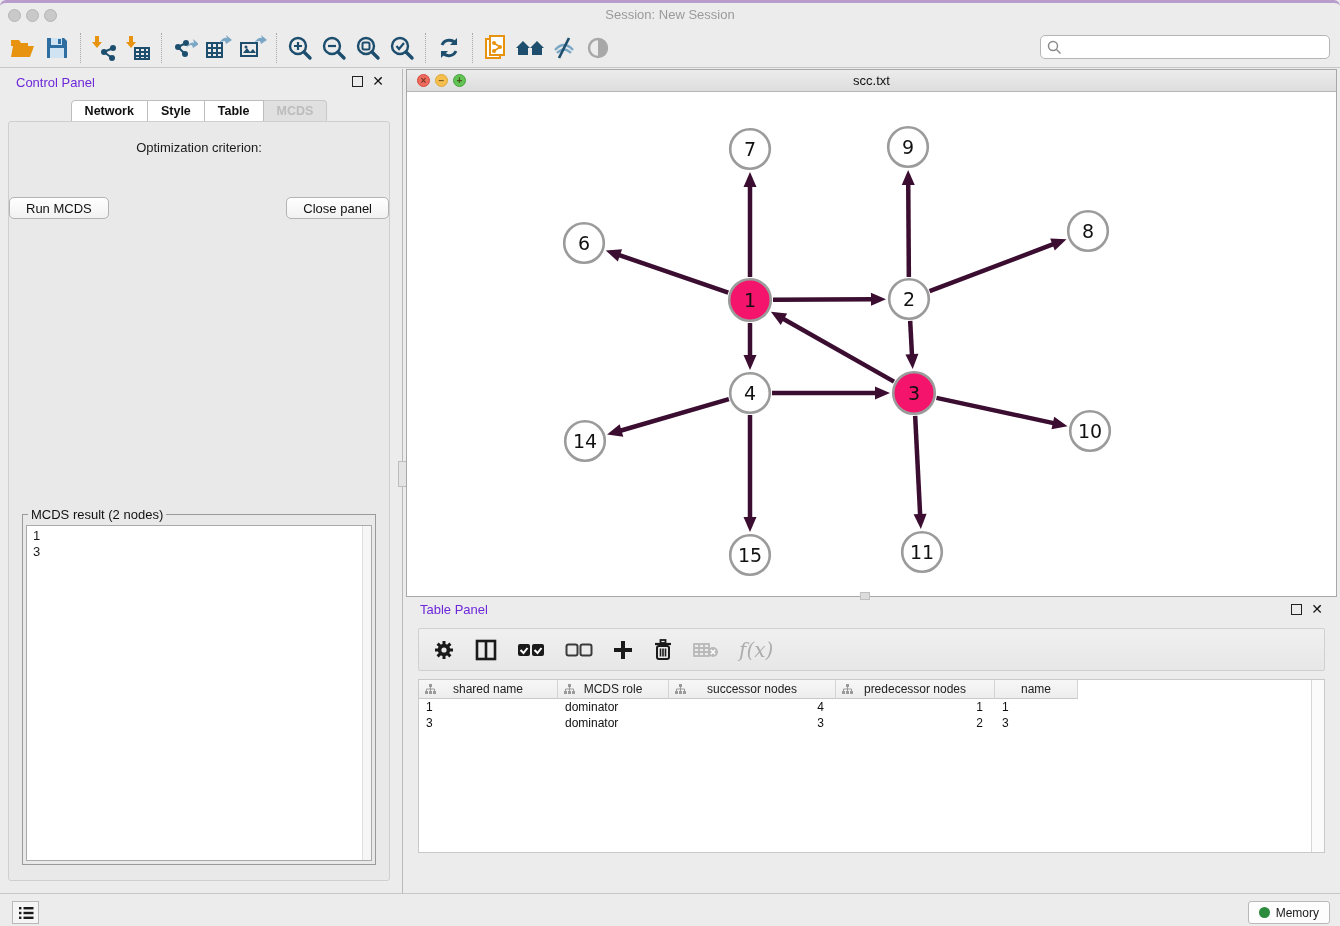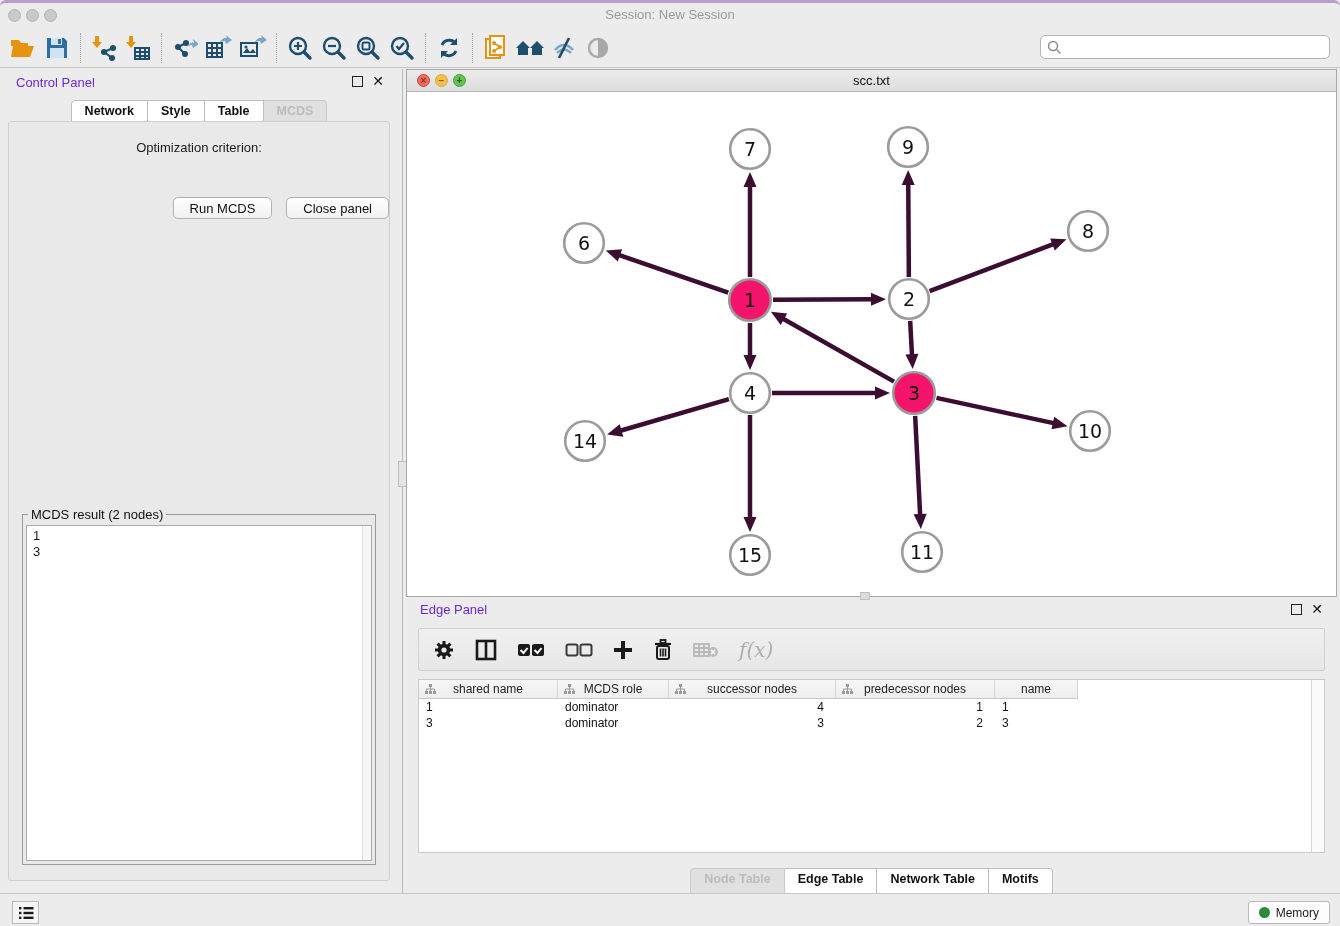--- a/index.html
+++ b/index.html
@@ -39,21 +39,21 @@
   .cp-body { position:absolute; left:8px; right:8px; top:52px; bottom:12px; background:#e9e9e9;
              border:1px solid #cfcfcf; border-radius:3px; }
   .opt-label { position:absolute; top:18px; left:0; width:100%; text-align:center; font-size:13px; }
   .opt-select { position:absolute; left:37px; right:35px; top:42px; height:23px; background:#fff;
                 border:1px solid #b3b3b3; border-radius:5px; display:flex; align-items:center;
                 padding:0 22px 0 10px; font-size:13px; }
   .chevrons { position:absolute; right:8px; top:4px; display:flex; flex-direction:column; gap:2px; }
   .chevrons i { width:0; height:0; border-left:4px solid transparent; border-right:4px solid transparent; }
   .chev-up { border-bottom:5px solid #666; }
   .chev-dn { border-top:5px solid #666; }
-  .cp-buttons { position:absolute; top:75px; left:0; width:100%; display:flex; justify-content:flex-end; gap:14px; }
+  .cp-buttons { position:absolute; top:75px; left:0; width:100%; display:flex; justify-content:space-between; gap:14px; }
   .btn { height:22px; padding:0 16px; background:linear-gradient(#ffffff,#f1f1f1); border:1px solid #b3b3b3;
          border-radius:5px; font-size:13px; font-family:inherit; color:#111; }
   .result-box { position:absolute; left:5px; right:5px; top:377px; bottom:7px; border:1px solid #9a9a9a;
                 margin:8px; padding:3px; }
   .result-box legend { font-size:13px; padding:0 3px; margin-left:2px; color:#111; }
   .result-area { position:relative; width:100%; height:100%; background:#fff; border:1px solid #aaa; }
   .result-text { position:absolute; inset:0; padding:2px 6px; font-size:13px; line-height:16px; white-space:pre; }
   .result-scroll { position:absolute; right:0; top:0; bottom:0; width:9px; background:#f6f6f6; border-left:1px solid #e0e0e0; }
 
   
@@ -339,21 +339,21 @@
         <text x="683" y="345.5" text-anchor="middle" font-size="19" fill="#111" font-family="&quot;DejaVu Sans&quot;,sans-serif">10</text>
         <circle cx="343" cy="463" r="19.8" fill="#ffffff" stroke="#9b9b9b" stroke-width="2.6"></circle>
         <text x="343" y="469.5" text-anchor="middle" font-size="19" fill="#111" font-family="&quot;DejaVu Sans&quot;,sans-serif">15</text>
         <circle cx="515" cy="460" r="19.8" fill="#ffffff" stroke="#9b9b9b" stroke-width="2.6"></circle>
         <text x="515" y="466.5" text-anchor="middle" font-size="19" fill="#111" font-family="&quot;DejaVu Sans&quot;,sans-serif">11</text>
       </svg>
   </div>
   <div class="hdiv-handle"></div>
 
   <div class="tpanel">
-    <div class="panel-title" style="left:14px;top:4px">Edge Panel</div>
+    <div class="panel-title" style="left:14px;top:4px">Table Panel</div>
     <div class="panel-btns" style="top:6px">
       <span class="float-glyph"></span>
       <span class="close-glyph">✕</span>
     </div>
 
     <div class="tp-toolbar">
       <span class="tp-icon">
         <svg width="22" height="22" viewBox="0 0 22 22">
             <g stroke="#1a1a1a" stroke-width="3">
               <path d="M11 2 v18 M2 11 h18 M4.6 4.6 L17.4 17.4 M17.4 4.6 L4.6 17.4"></path>
@@ -474,26 +474,20 @@
             <div class="td" style="width: 139px;">3</div>
             <div class="td" style="width: 111px;">dominator</div>
             <div class="td r" style="width: 167px;">3</div>
             <div class="td r" style="width: 159px;">2</div>
             <div class="td" style="width: 83px;">3</div>
           </div>
         </div>
       <div class="tbl-scroll"></div>
     </div>
 
-    <div class="tabstrip tp-tabs">
-        <div class="tab sel">Node Table</div>
-        <div class="tab">Edge Table</div>
-        <div class="tab">Network Table</div>
-        <div class="tab">Motifs</div>
-      </div>
   </div>
 
   <div class="statusbar">
     <div class="list-btn">
       <svg width="16" height="14" viewBox="0 0 16 14">
           <g fill="#1a1a1a">
             <rect x="1" y="1" width="2.4" height="2.4"></rect>
             <rect x="5.5" y="1" width="10" height="2.4"></rect>
             <rect x="1" y="5.8" width="2.4" height="2.4"></rect>
             <rect x="5.5" y="5.8" width="10" height="2.4"></rect>

